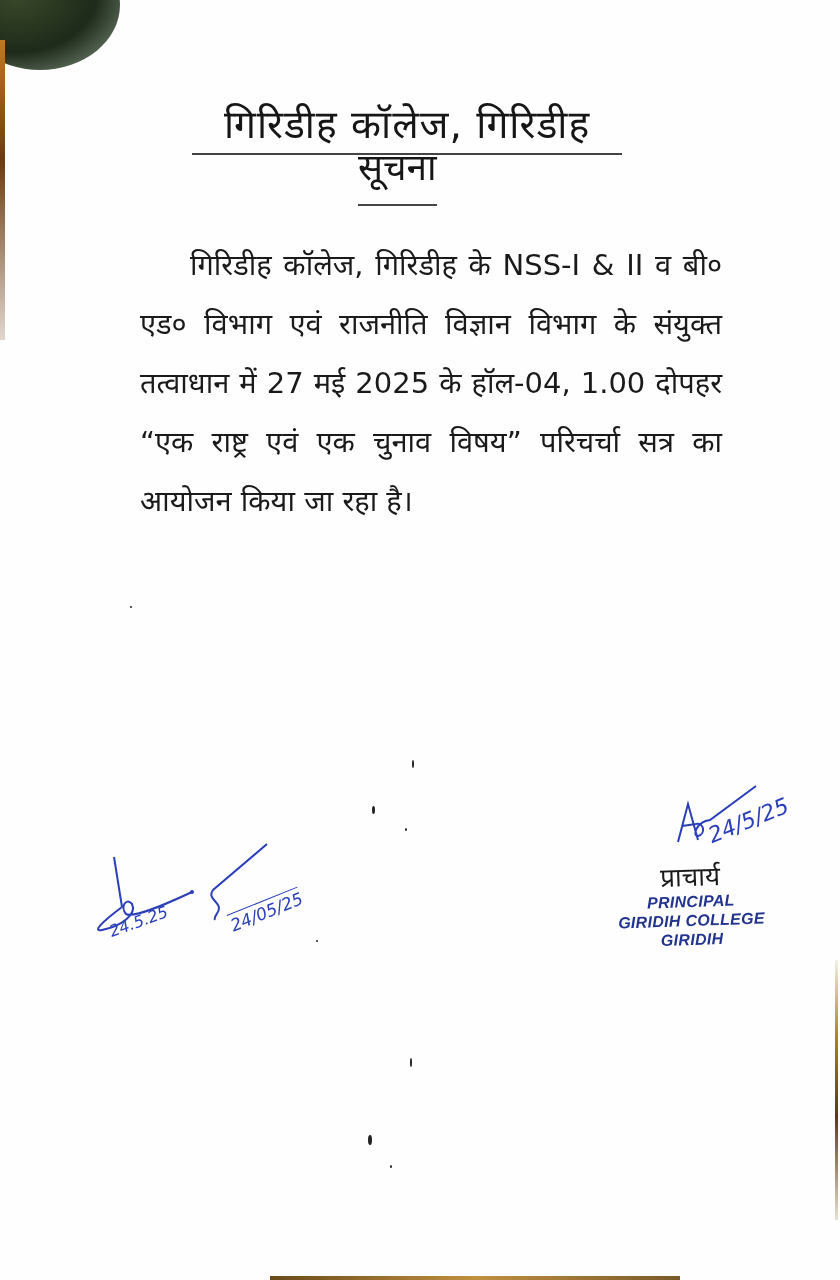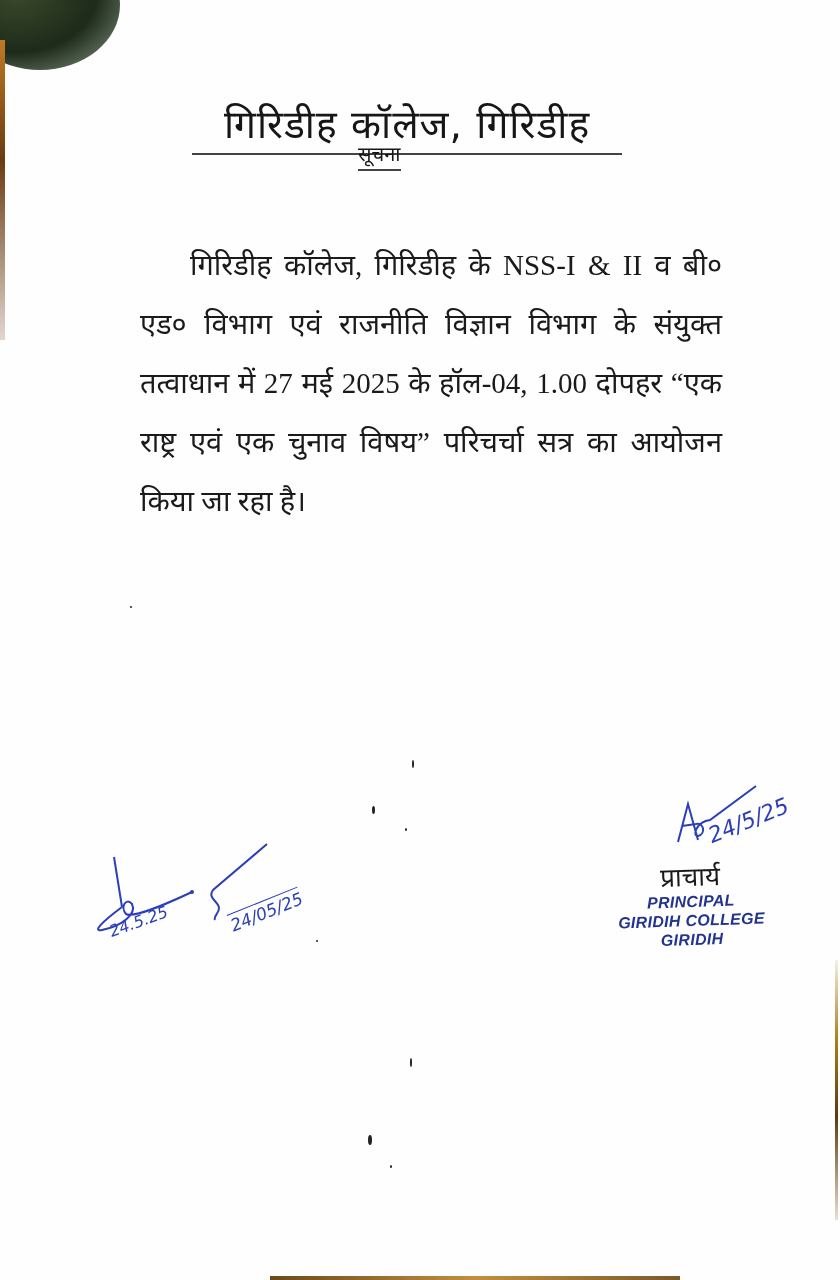--- a/index.html
+++ b/index.html
@@ -70,41 +70,40 @@
       letter-spacing: 1px;
       color: #161616;
       padding-bottom: 4px;
       border-bottom: 2px solid #444;
     }
     .subtitle {
       position: absolute;
       left: 358px;
       top: 140px;
       font-family: Liberation Sans, sans-serif;
-      font-size: 20px;
+      font-size: 37px;
       color: #161616;
-      padding-bottom: 2px;
+      padding-bottom: 13px;
       border-bottom: 2px solid #444;
     }
     .body-text {
       position: absolute;
       left: 140px;
       top: 236px;
       width: 582px;
       font-family: "DejaVu Sans", sans-serif;
       font-size: 29px;
       line-height: 59px;
       color: #1a1a1a;
       text-align: justify;
     }
     .body-text .para {
       margin: 0;
       text-indent: 50px;
       text-align-last: left;
-      font-family: Liberation Serif, serif;
     }
     .body-text .para + .para {
       margin-top: 14px;
     }
 
     
     .sig {
       position: absolute;
       color: #2a3fb8;
     }

